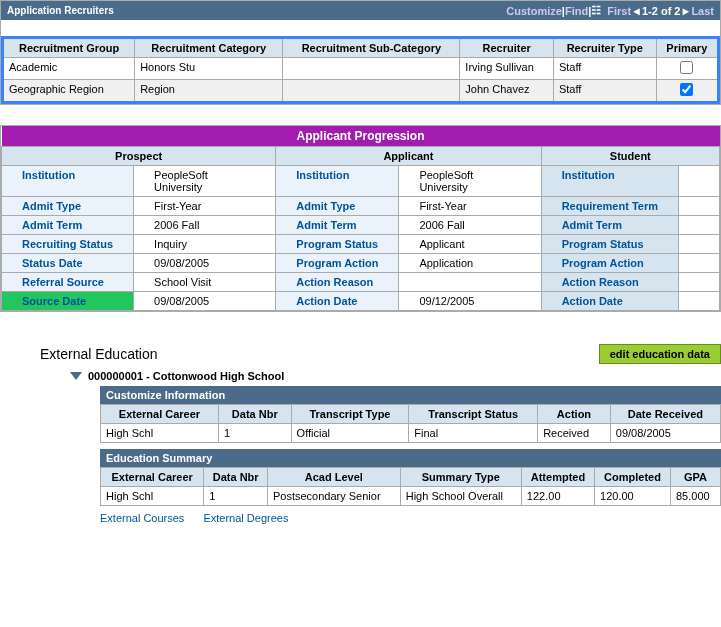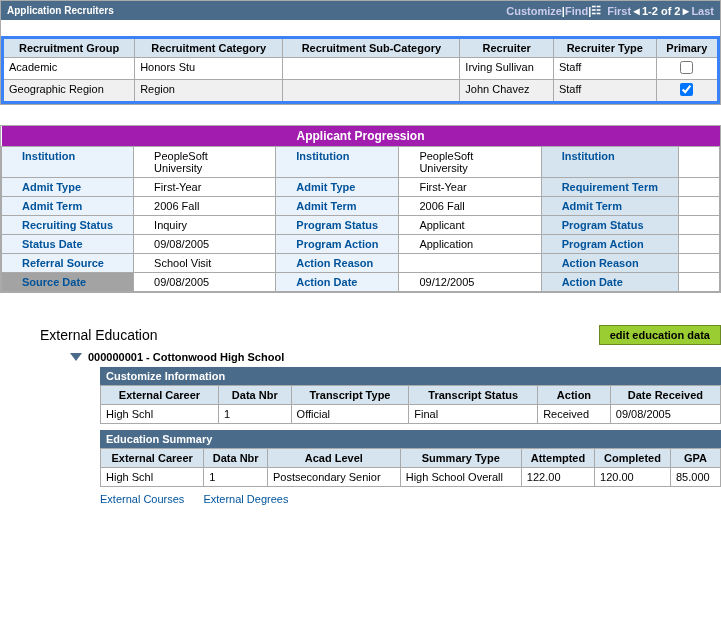--- a/index.html
+++ b/index.html
@@ -231,20 +231,25 @@
 
 <br>
 
 
 <div class="section-wrapper">
   <table class="progression-table">
     <thead>
       <tr class="header-row">
         <th colspan="6">Applicant Progression</th>
       </tr>
+      <tr class="sub-header-row">
+        <th colspan="2">Prospect</th>
+        <th colspan="2">Applicant</th>
+        <th colspan="2">Student</th>
+      </tr>
     </thead>
     <tbody id="progression-tbody">
     <tr>
     <td class="label-cell" style="color:#00539b;font-weight:bold;background:#eaf3fb;white-space:nowrap;">Institution</td>
     <td class="value-cell">PeopleSoft University</td>
     <td class="label-cell2" style="color:#00539b;font-weight:bold;background:#eaf3fb;white-space:nowrap;">Institution</td>
     <td class="value-cell2">PeopleSoft University</td>
     <td class="label-cell3" style="color:#00539b;font-weight:bold;background:#d6e4f0;white-space:nowrap;">Institution</td>
     <td></td>
   </tr>
@@ -282,21 +287,21 @@
   </tr>
         <tr>
     <td class="label-cell" style="color:#00539b;font-weight:bold;background:#eaf3fb;white-space:nowrap;">Referral Source</td>
     <td class="value-cell">School Visit</td>
     <td class="label-cell2" style="color:#00539b;font-weight:bold;background:#eaf3fb;white-space:nowrap;">Action Reason</td>
     <td class="value-cell2"></td>
     <td class="label-cell3" style="color:#00539b;font-weight:bold;background:#d6e4f0;white-space:nowrap;">Action Reason</td>
     <td></td>
   </tr>
         <tr>
-    <td class="label-cell" style="color:#00539b;font-weight:bold;background:#a3a3a3;white-space:nowrap;">Source Date</td>
+    <td class="label-cell" style="color:#00539b;font-weight:bold;background:#22c55e;white-space:nowrap;">Source Date</td>
     <td class="value-cell">09/08/2005</td>
     <td class="label-cell2" style="color:#00539b;font-weight:bold;background:#eaf3fb;white-space:nowrap;">Action Date</td>
     <td class="value-cell2">09/12/2005</td>
     <td class="label-cell3" style="color:#00539b;font-weight:bold;background:#d6e4f0;white-space:nowrap;">Action Date</td>
     <td></td>
   </tr>
       </tbody>
   </table>
 </div>
 

